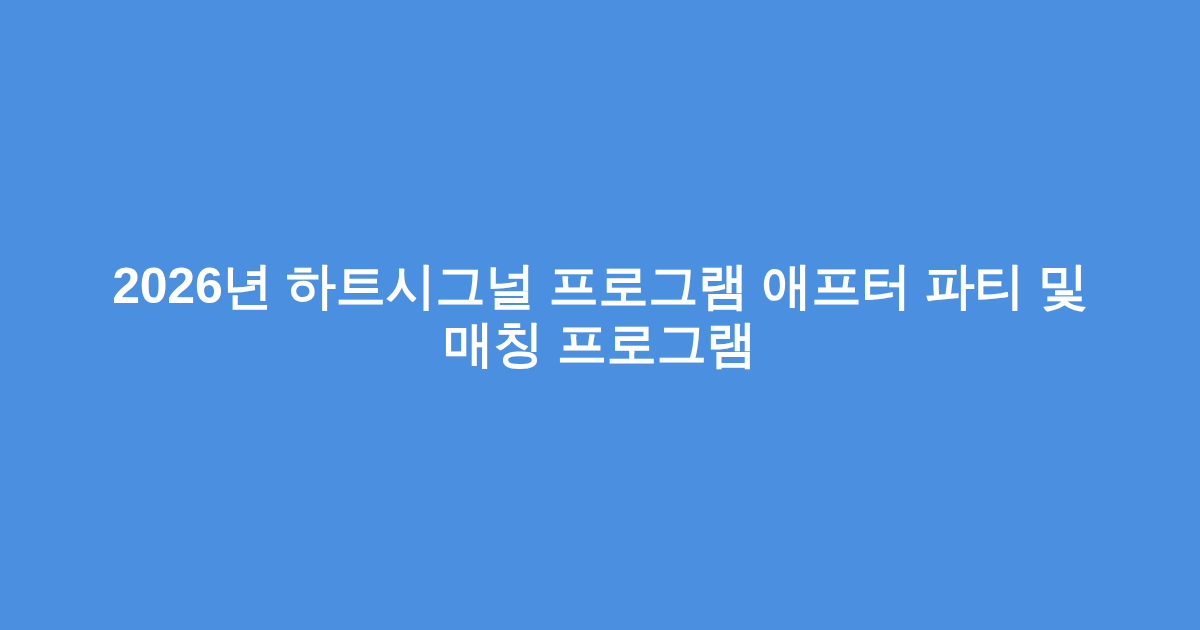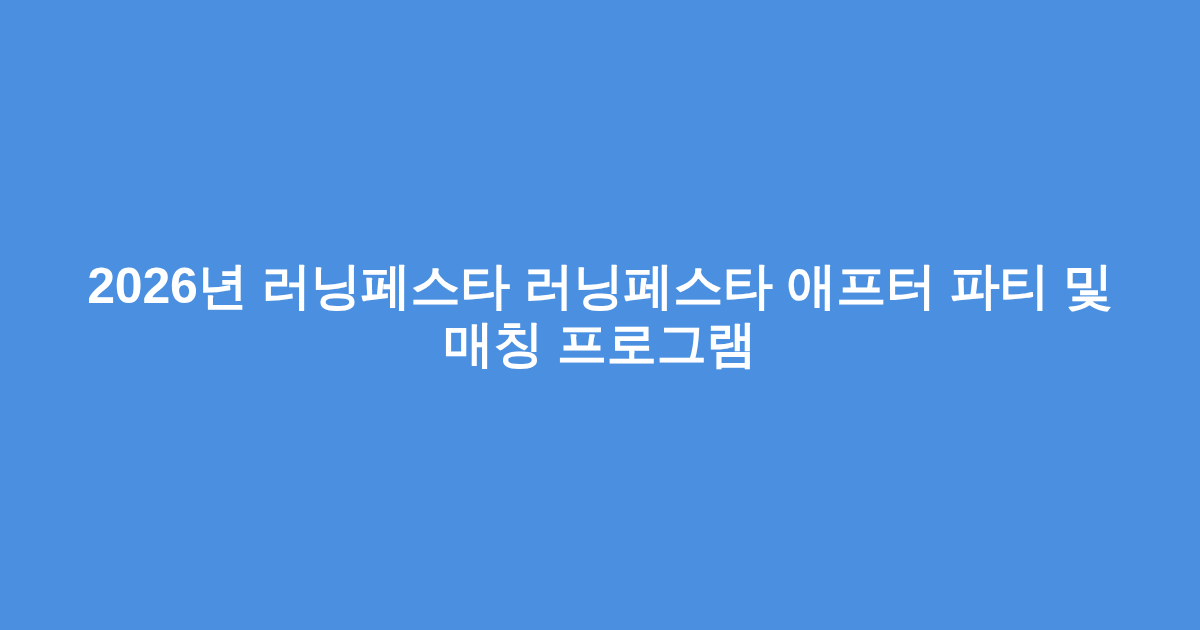--- a/index.html
+++ b/index.html
@@ -51,15 +51,15 @@
     overflow-wrap: break-word;
     white-space: pre-wrap;
     -webkit-font-smoothing: antialiased;
   }
 </style>
 </head>
 <body>
 
 <div class="share-card" style="background-color: rgb(74, 143, 224);">
   <div class="card-inner">
-    <h1 class="card-title" style="color: rgb(255, 255, 255);">2026년 러닝페스타 러닝페스타 애프터 파티 및 매칭 프로그램</h1>
+    <h1 class="card-title" style="color: rgb(255, 255, 255);">2026년 하트시그널 프로그램 애프터 파티 및 매칭 프로그램</h1>
   </div>
 </div>
 
 </body></html>

